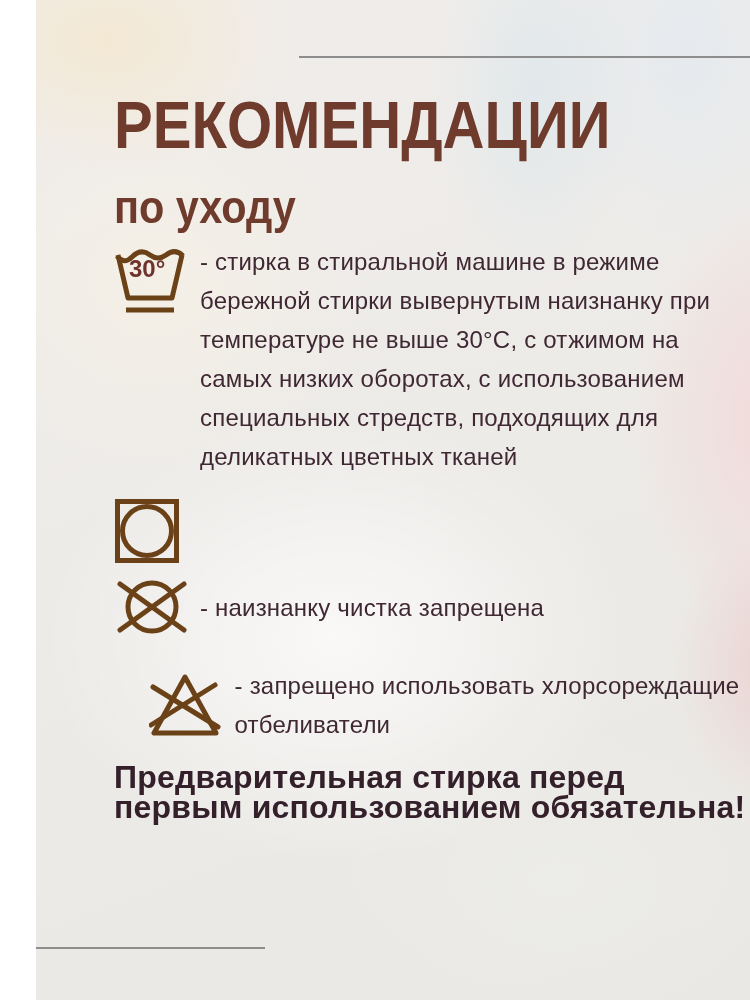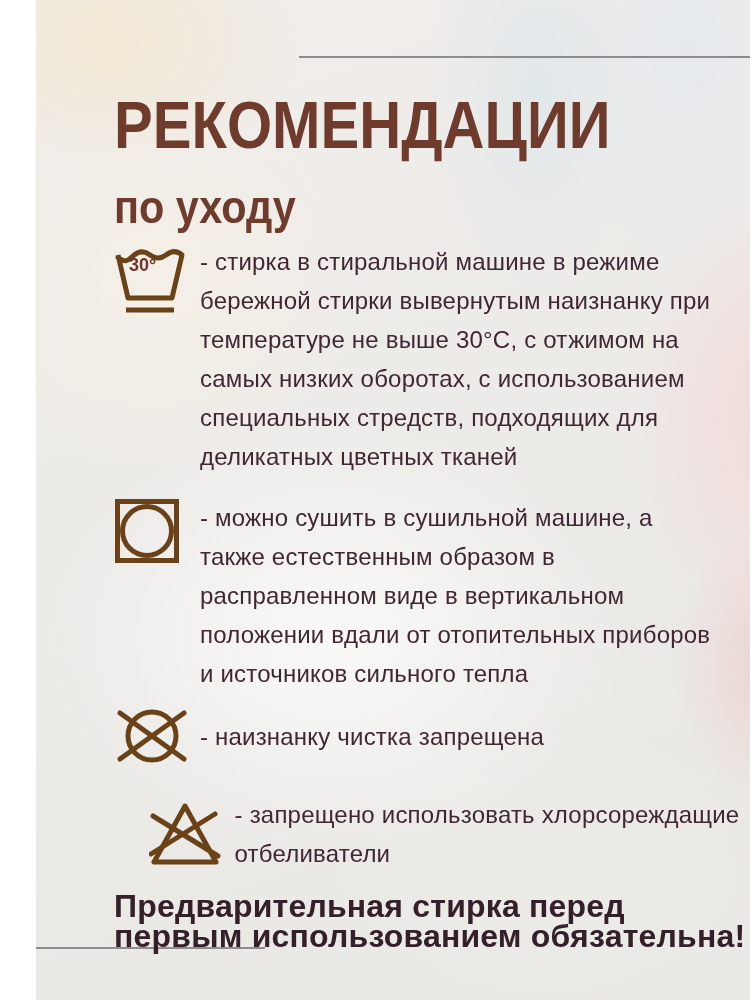--- a/index.html
+++ b/index.html
@@ -47,21 +47,21 @@
   .r3 { margin-top:10px; }
   .r4 { margin-top:26px;justify-content:center; }
   .r5 { margin-top:24px; }
 
   .icon-wrap { flex:0 0 72px; width:72px; position:relative; }
   .icon-wrap svg { display:block; }
   .ico-stroke { stroke:#6b4217; fill:none; stroke-width:5; }
   .ico-fill   { fill:#6b4217; }
   .wash-temp {
     position:absolute; left:15px; top:13px;
-    font-size:18px; font-weight:700; color:#6d332c; letter-spacing:0;text-align:center;
+    font-size:24px; font-weight:700; color:#6d332c; letter-spacing:0;text-align:center;
   }
 
   .txt {
     white-space:pre-line;
     font-size:24px; line-height:39px; color:#3f2833;
     letter-spacing:0.2px; font-weight:400;
   }
 
   .footer {
     margin-top:18px;
@@ -98,25 +98,20 @@
 деликатных цветных тканей</p>
     </div>
 
     <div class="row r2">
       <div class="icon-wrap">
         <svg width="66" height="66" viewBox="0 0 66 66">
           <rect class="ico-stroke" x="3.5" y="3.5" width="59" height="59"></rect>
           <circle class="ico-stroke" cx="33" cy="33" r="24.5"></circle>
         </svg>
       </div>
-      <p class="txt">- можно сушить в сушильной машине, а
-также  естественным образом в
-расправленном виде в вертикальном
-положении вдали от отопительных приборов
-и источников сильного тепла</p>
     </div>
 
     <div class="row r3 center">
       <div class="icon-wrap">
         <svg width="76" height="66" viewBox="0 0 76 66">
           <circle class="ico-stroke" cx="38" cy="33" r="24"></circle>
           <line class="ico-stroke" x1="6" y1="10" x2="70" y2="56" stroke-width="5.5" stroke-linecap="round"></line>
           <line class="ico-stroke" x1="70" y1="10" x2="6" y2="56" stroke-width="5.5" stroke-linecap="round"></line>
         </svg>
       </div>

